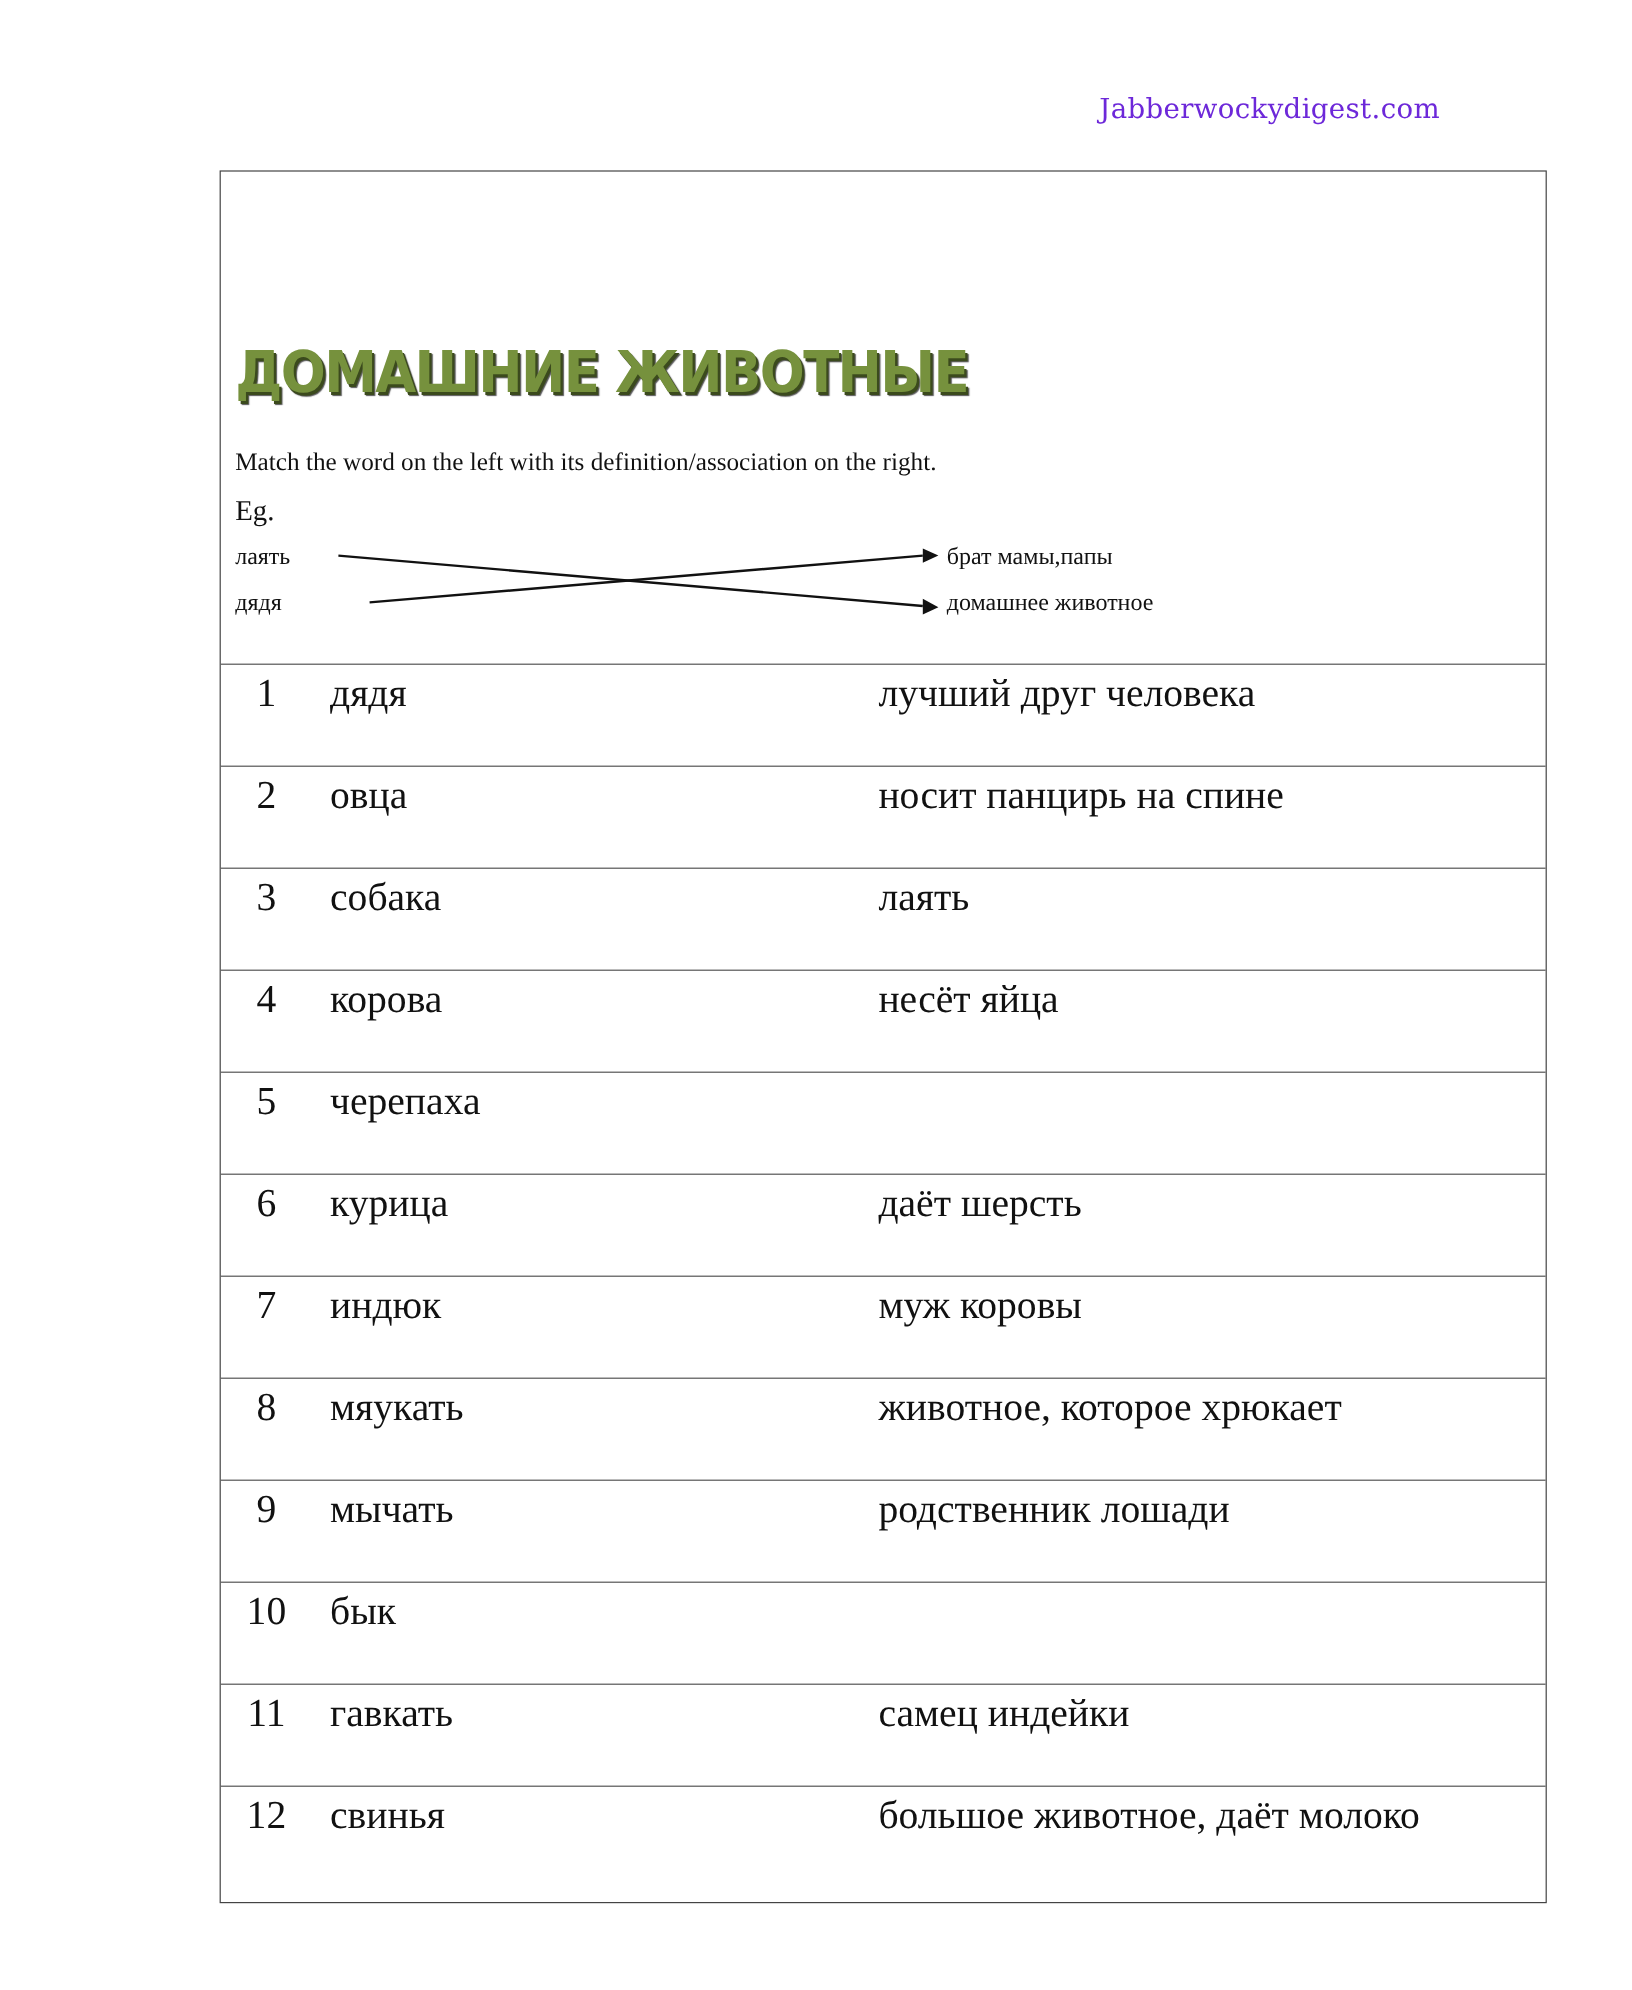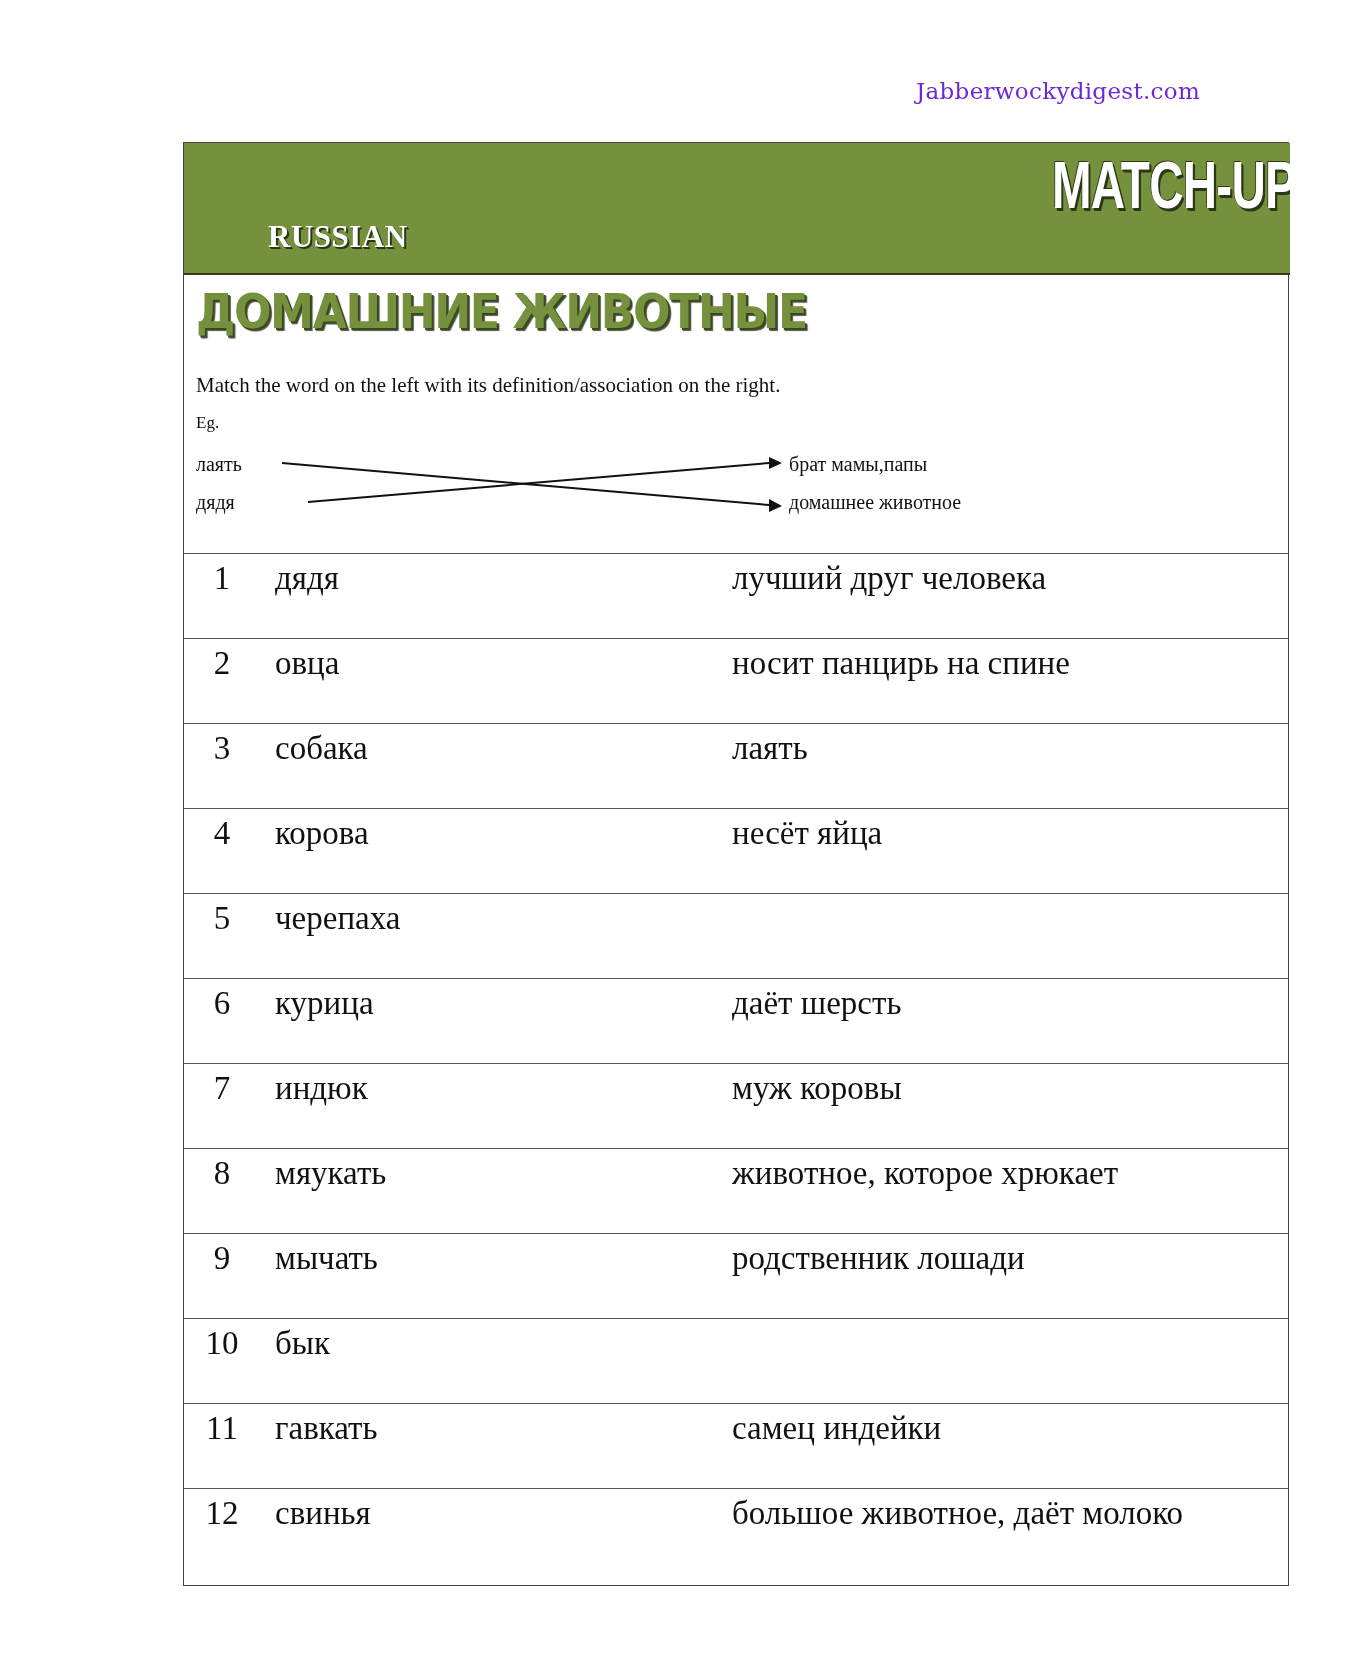--- a/index.html
+++ b/index.html
@@ -16,40 +16,36 @@
           text-shadow:1px 1px 0 #2c3815, 2px 2px 0 #2c3815; letter-spacing:0.5px; }
   .matchup { position:absolute; right:-6px; top:4px; font-size:66px; font-weight:bold;
              color:#ffffff; font-family:"Liberation Sans","DejaVu Sans",sans-serif;
              transform:scaleX(0.72); transform-origin:right top; letter-spacing:-1px;
              text-shadow:2px 2px 0 #2c3815, 3px 3px 0 #2c3815, -1px -1px 0 #2c3815; }
   .title { position:absolute; left:12px; top:140px; font-size:48px; font-weight:bold;
            color:#76913d; font-family:"DejaVu Sans","Liberation Sans",sans-serif;
            letter-spacing:-1.5px; transform:scaleX(0.92); transform-origin:left top;
            text-shadow:2px 2px 0 #3b4a1d, 3px 3px 1px #555; }
   .instr { position:absolute; left:12px; top:230px; font-size:21px; }
-  .eg { position:absolute; left:12px; top:270px; font-size:17px; }
+  .eg { position:absolute; left:12px; top:270px; font-size:24px; }
   .ex-l { position:absolute; left:12px; font-size:20px; }
   .ex-r { position:absolute; left:605px; font-size:20px;font-family:Liberation Serif, serif; }
   .ex-svg { position:absolute; left:0; top:0; }
   .rows { position:absolute; left:0; top:410px; width:1104px; }
   .row { position:relative; height:85px; border-top:1px solid #555; box-sizing:border-box; }
   .num { position:absolute; left:0; width:76px; text-align:center; top:6px; font-size:33px; }
   .word { position:absolute; left:91px; top:6px; font-size:33px; }
   .defn { position:absolute; left:548px; top:6px; font-size:33px; }
 </style>
 </head>
 <body>
 
 <div class="site">Jabberwockydigest.com</div>
 
 <div class="sheet">
-  <div class="banner">
-    <div class="lang">RUSSIAN</div>
-    <div class="matchup">MATCH-UP</div>
-  </div>
 
   <div class="title">ДОМАШНИЕ ЖИВОТНЫЕ</div>
   <div class="instr">Match the word on the left with its definition/association on the right.</div>
   <div class="eg">Eg.</div>
 
   <div class="ex-l" style="top:310px">лаять</div>
   <div class="ex-l" style="top:348px">дядя</div>
   <div class="ex-r" style="top:310px">брат мамы,папы</div>
   <div class="ex-r" style="top:348px">домашнее животное</div>
 

